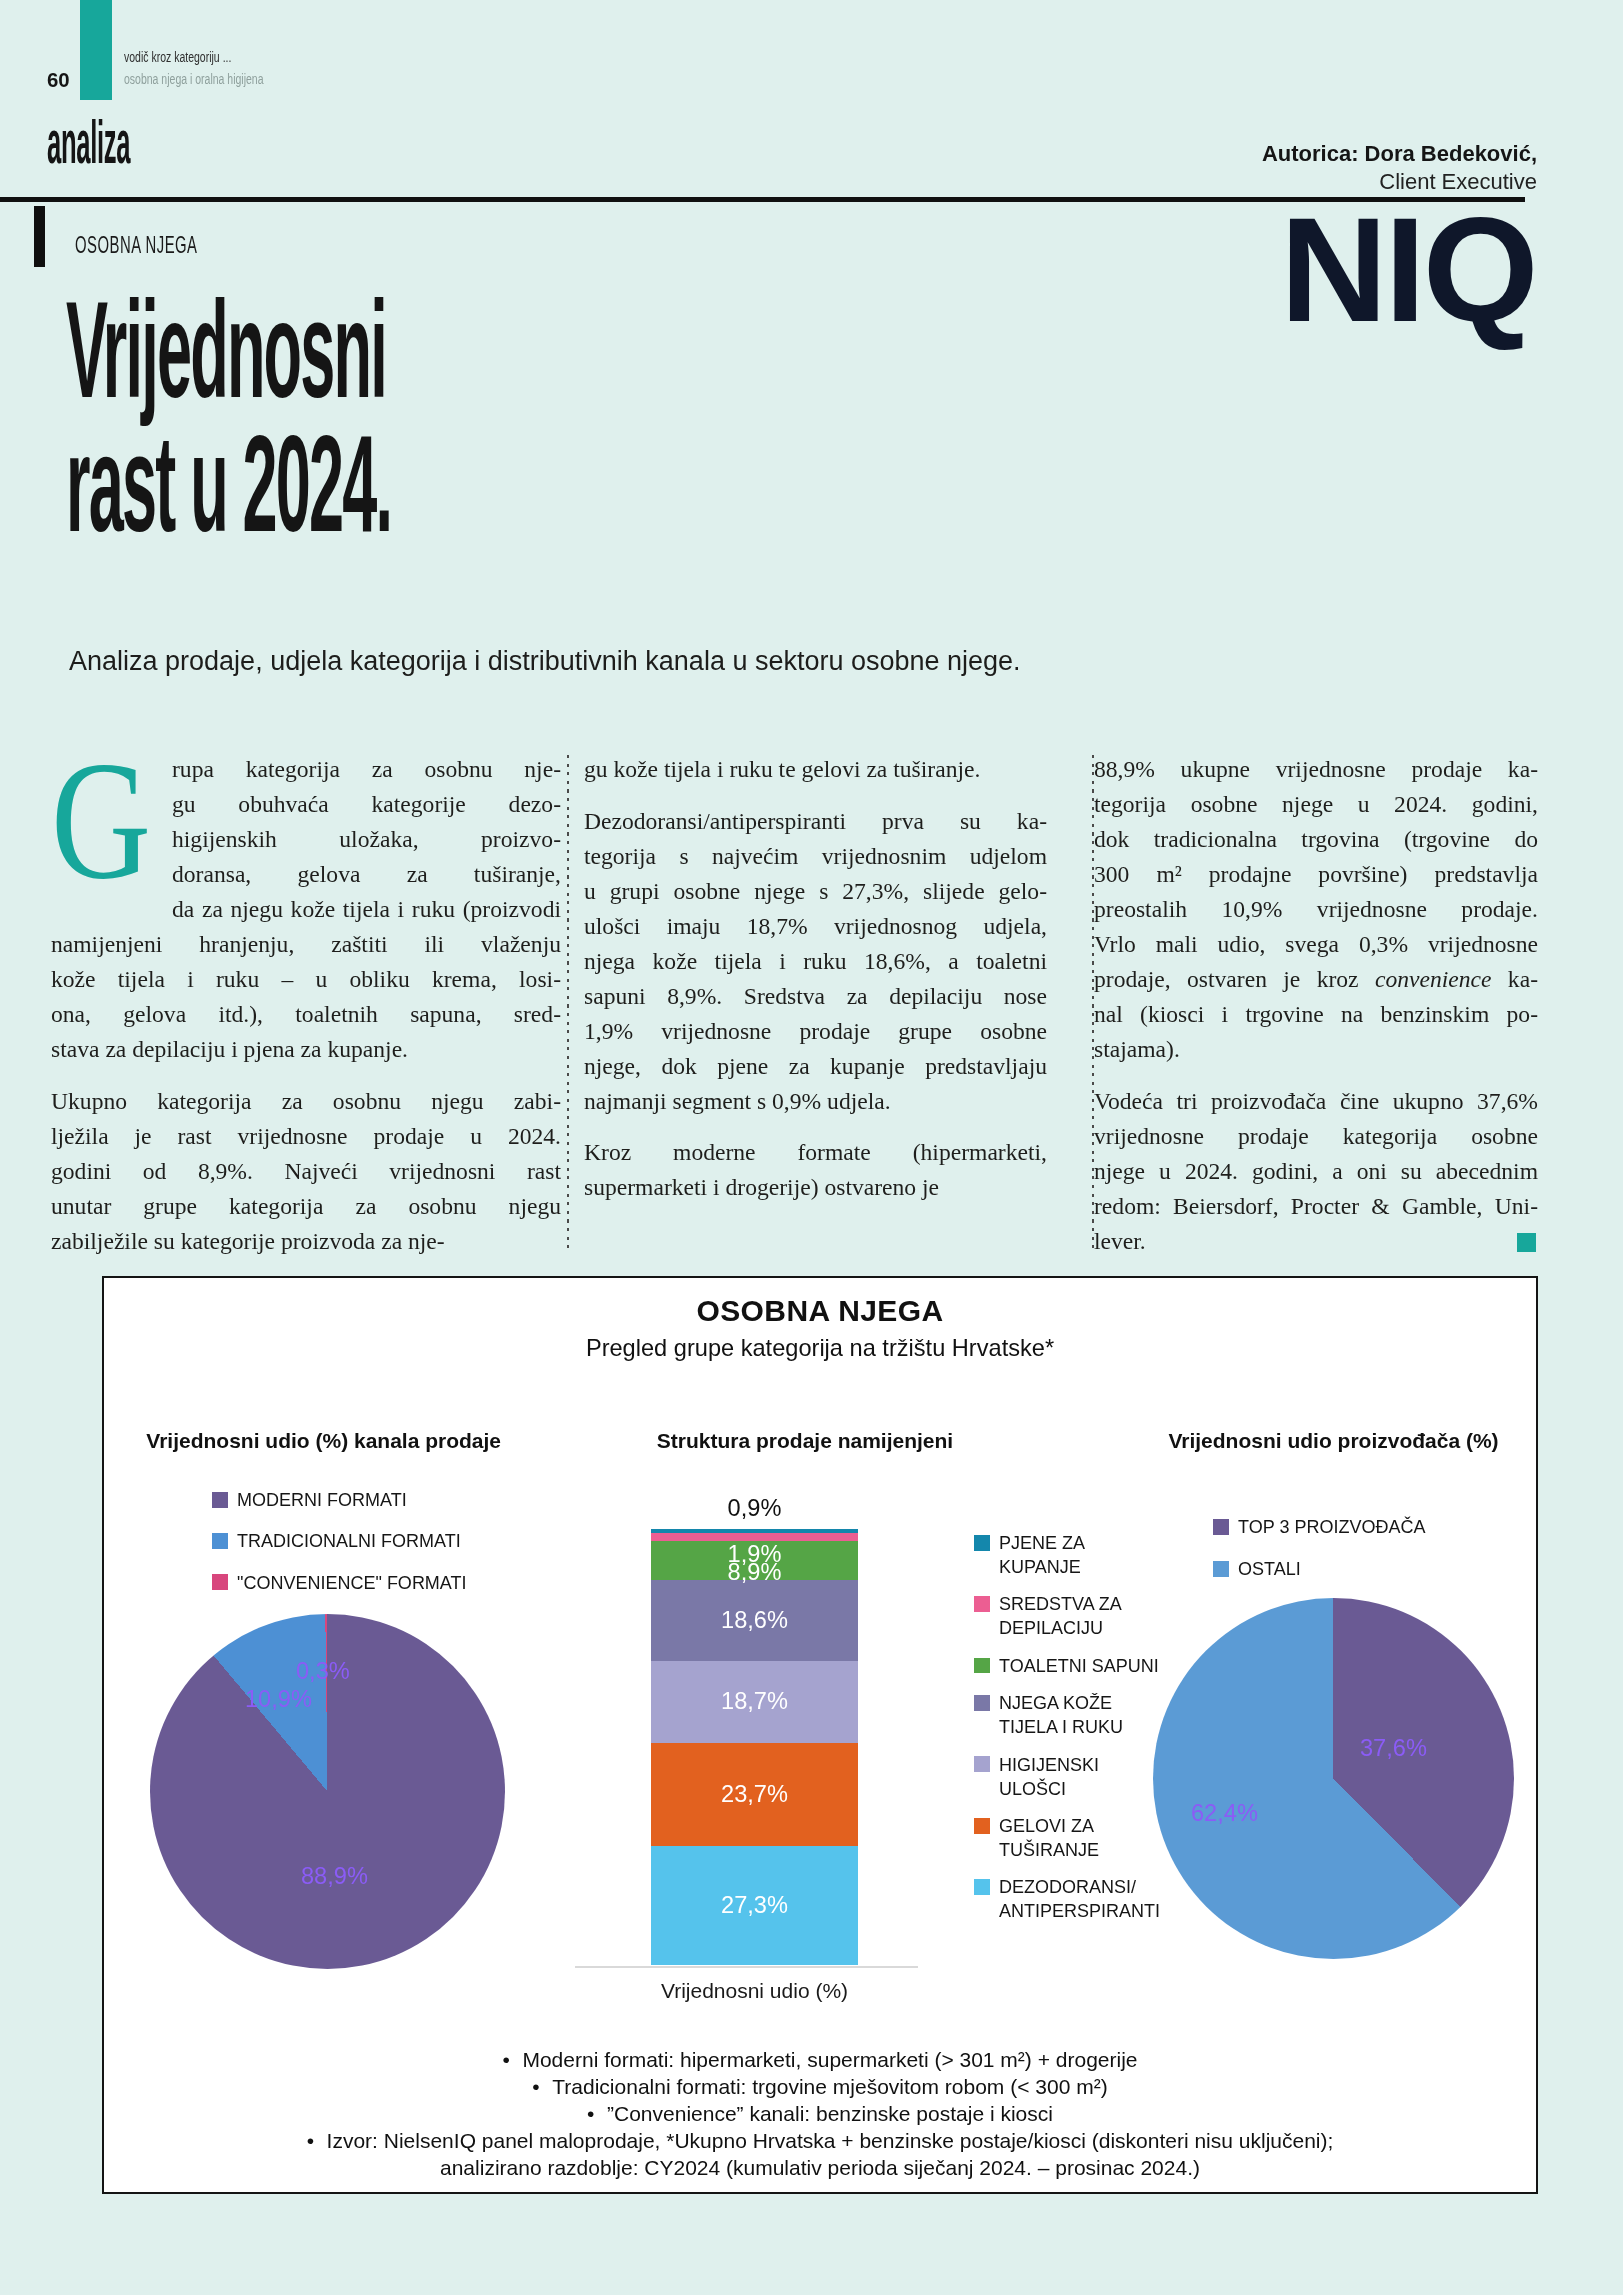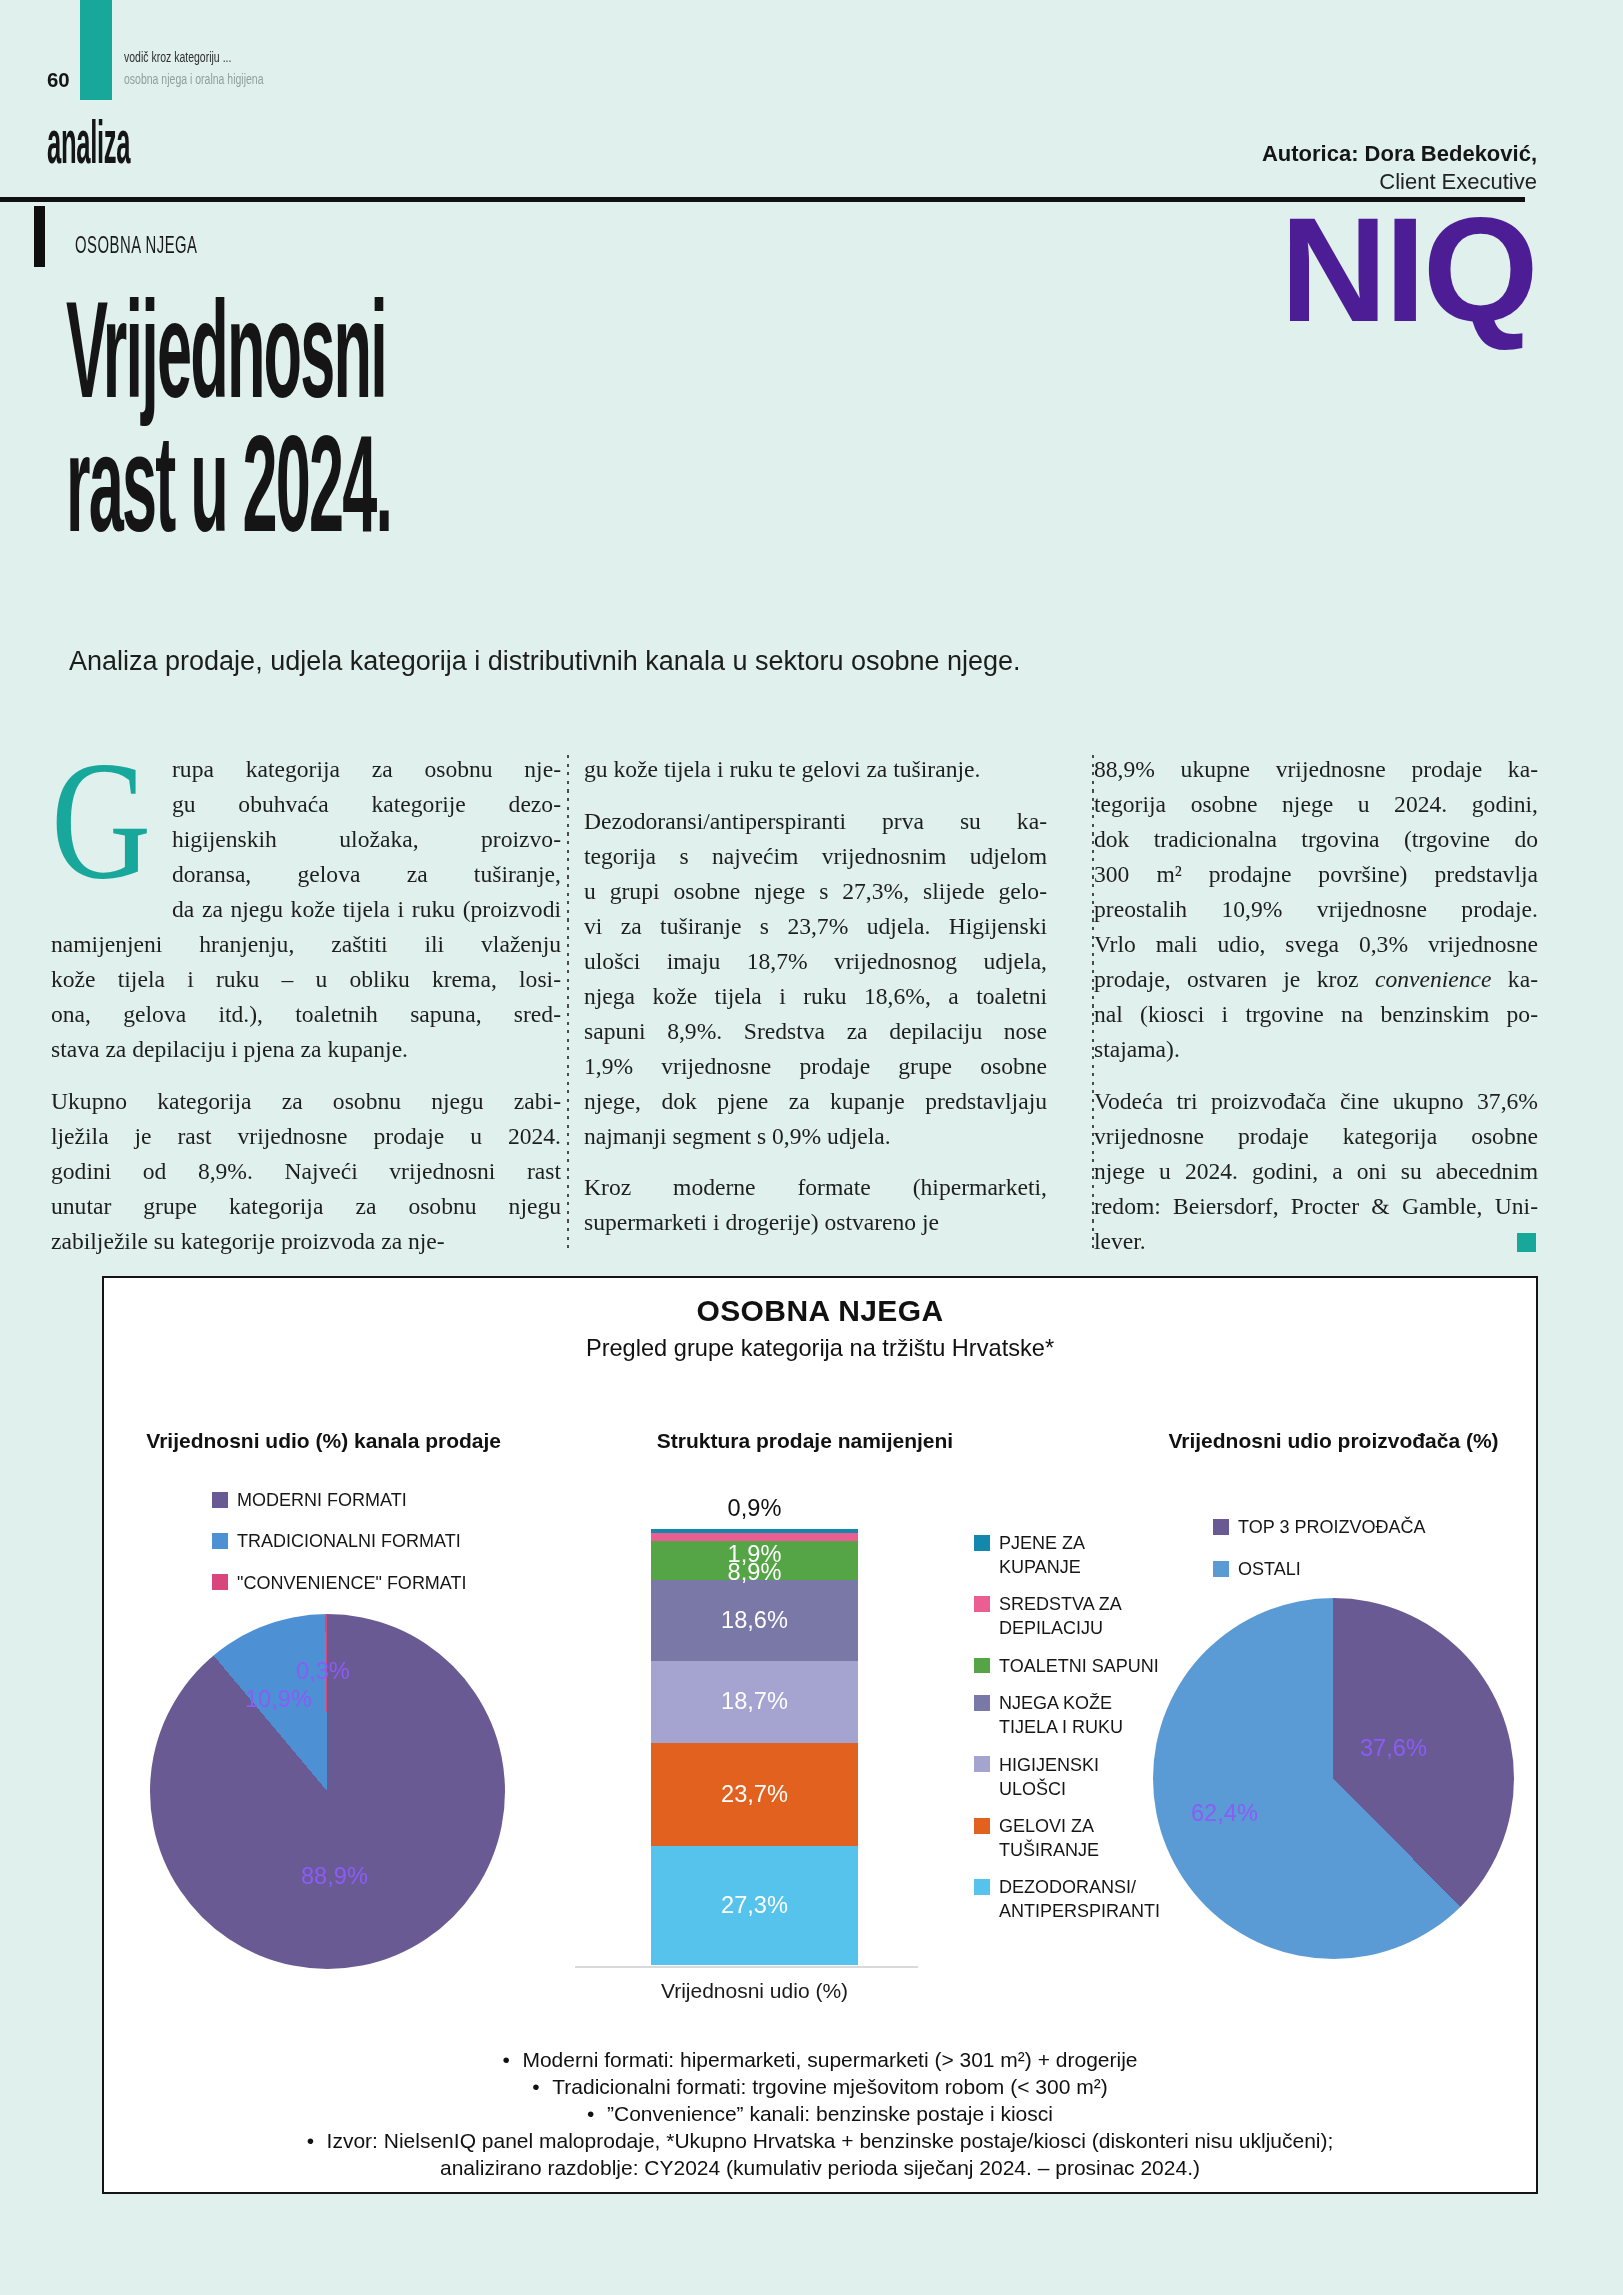--- a/index.html
+++ b/index.html
@@ -10,21 +10,21 @@
   #page-num{left:47px;top:69px;font-size:20.4px;font-weight:700;}
   #teal-rect{left:80px;top:0;width:32px;height:100px;background:#17a79b;}
   #guide{left:124px;top:46px;font-size:14px;line-height:22px;transform:scaleX(.75);transform-origin:0 0;white-space:nowrap;}
   #guide .g1{color:#2f2f2f;}
   #guide .g2{color:#8fa09d;}
   #analiza{left:47px;top:112px;font-size:61px;font-weight:700;line-height:61px;transform:scaleX(.42);transform-origin:0 0;letter-spacing:-0.8px;}
   #author{right:86px;top:140px;text-align:right;line-height:27.5px;font-size:22px;}
   #author .a1{font-weight:700;}
   #author .a2{font-weight:400;color:#222;}
   #rule{left:0;top:197px;width:1525px;height:4.7px;background:#101010;}
-  #niq{left:1280px;top:203px;font-size:149px;font-weight:700;letter-spacing:-3.1px;color:#4c1d95;line-height:134px;}
+  #niq{left:1280px;top:203px;font-size:149px;font-weight:700;letter-spacing:-3.1px;color:#0f172a;line-height:134px;}
   #kick-bar{left:34px;top:206px;width:11px;height:61px;background:#0f0f0f;}
   #kicker{left:75px;top:231px;font-size:24px;letter-spacing:0.8px;transform:scaleX(.62);transform-origin:0 0;white-space:nowrap;color:#1a1a1a;}
   .hl{position:absolute;left:66px;font-size:137px;font-weight:700;letter-spacing:-3.9px;line-height:137px;transform:scaleX(.46);transform-origin:0 0;white-space:nowrap;}
   #hl1{top:281px;}
   #hl2{top:415px;}
   #standfirst{left:69px;top:646px;width:1335px;font-size:27px;color:#1d1d1b;}
 
   
   .bodycol{position:absolute;top:752px;font-family:"Liberation Serif",serif;font-size:23.6px;line-height:35px;color:#1e1e1c;}
   #col1{left:51px;width:510px;}
@@ -112,21 +112,20 @@
       <div class="bline">unutar grupe kategorija za osobnu njegu</div>
       <div class="bline pend">zabilježile su kategorije proizvoda za nje-</div>
       <div class="pgap"></div>
     </div>
   <div class="bodycol" id="col2">
       <div class="bline pend">gu kože tijela i ruku te gelovi za tuširanje.</div>
       <div class="pgap"></div>
       <div class="bline">Dezodoransi/antiperspiranti prva su ka-</div>
       <div class="bline">tegorija s najvećim vrijednosnim udjelom</div>
       <div class="bline">u grupi osobne njege s 27,3%, slijede gelo-</div>
-      <div class="bline">vi za tuširanje s 23,7% udjela. Higijenski</div>
       <div class="bline">ulošci imaju 18,7% vrijednosnog udjela,</div>
       <div class="bline">njega kože tijela i ruku 18,6%, a toaletni</div>
       <div class="bline">sapuni 8,9%. Sredstva za depilaciju nose</div>
       <div class="bline">1,9% vrijednosne prodaje grupe osobne</div>
       <div class="bline">njege, dok pjene za kupanje predstavljaju</div>
       <div class="bline pend">najmanji segment s 0,9% udjela.</div>
       <div class="pgap"></div>
       <div class="bline">Kroz moderne formate (hipermarketi,</div>
       <div class="bline pend">supermarketi i drogerije) ostvareno je</div>
       <div class="pgap"></div>

